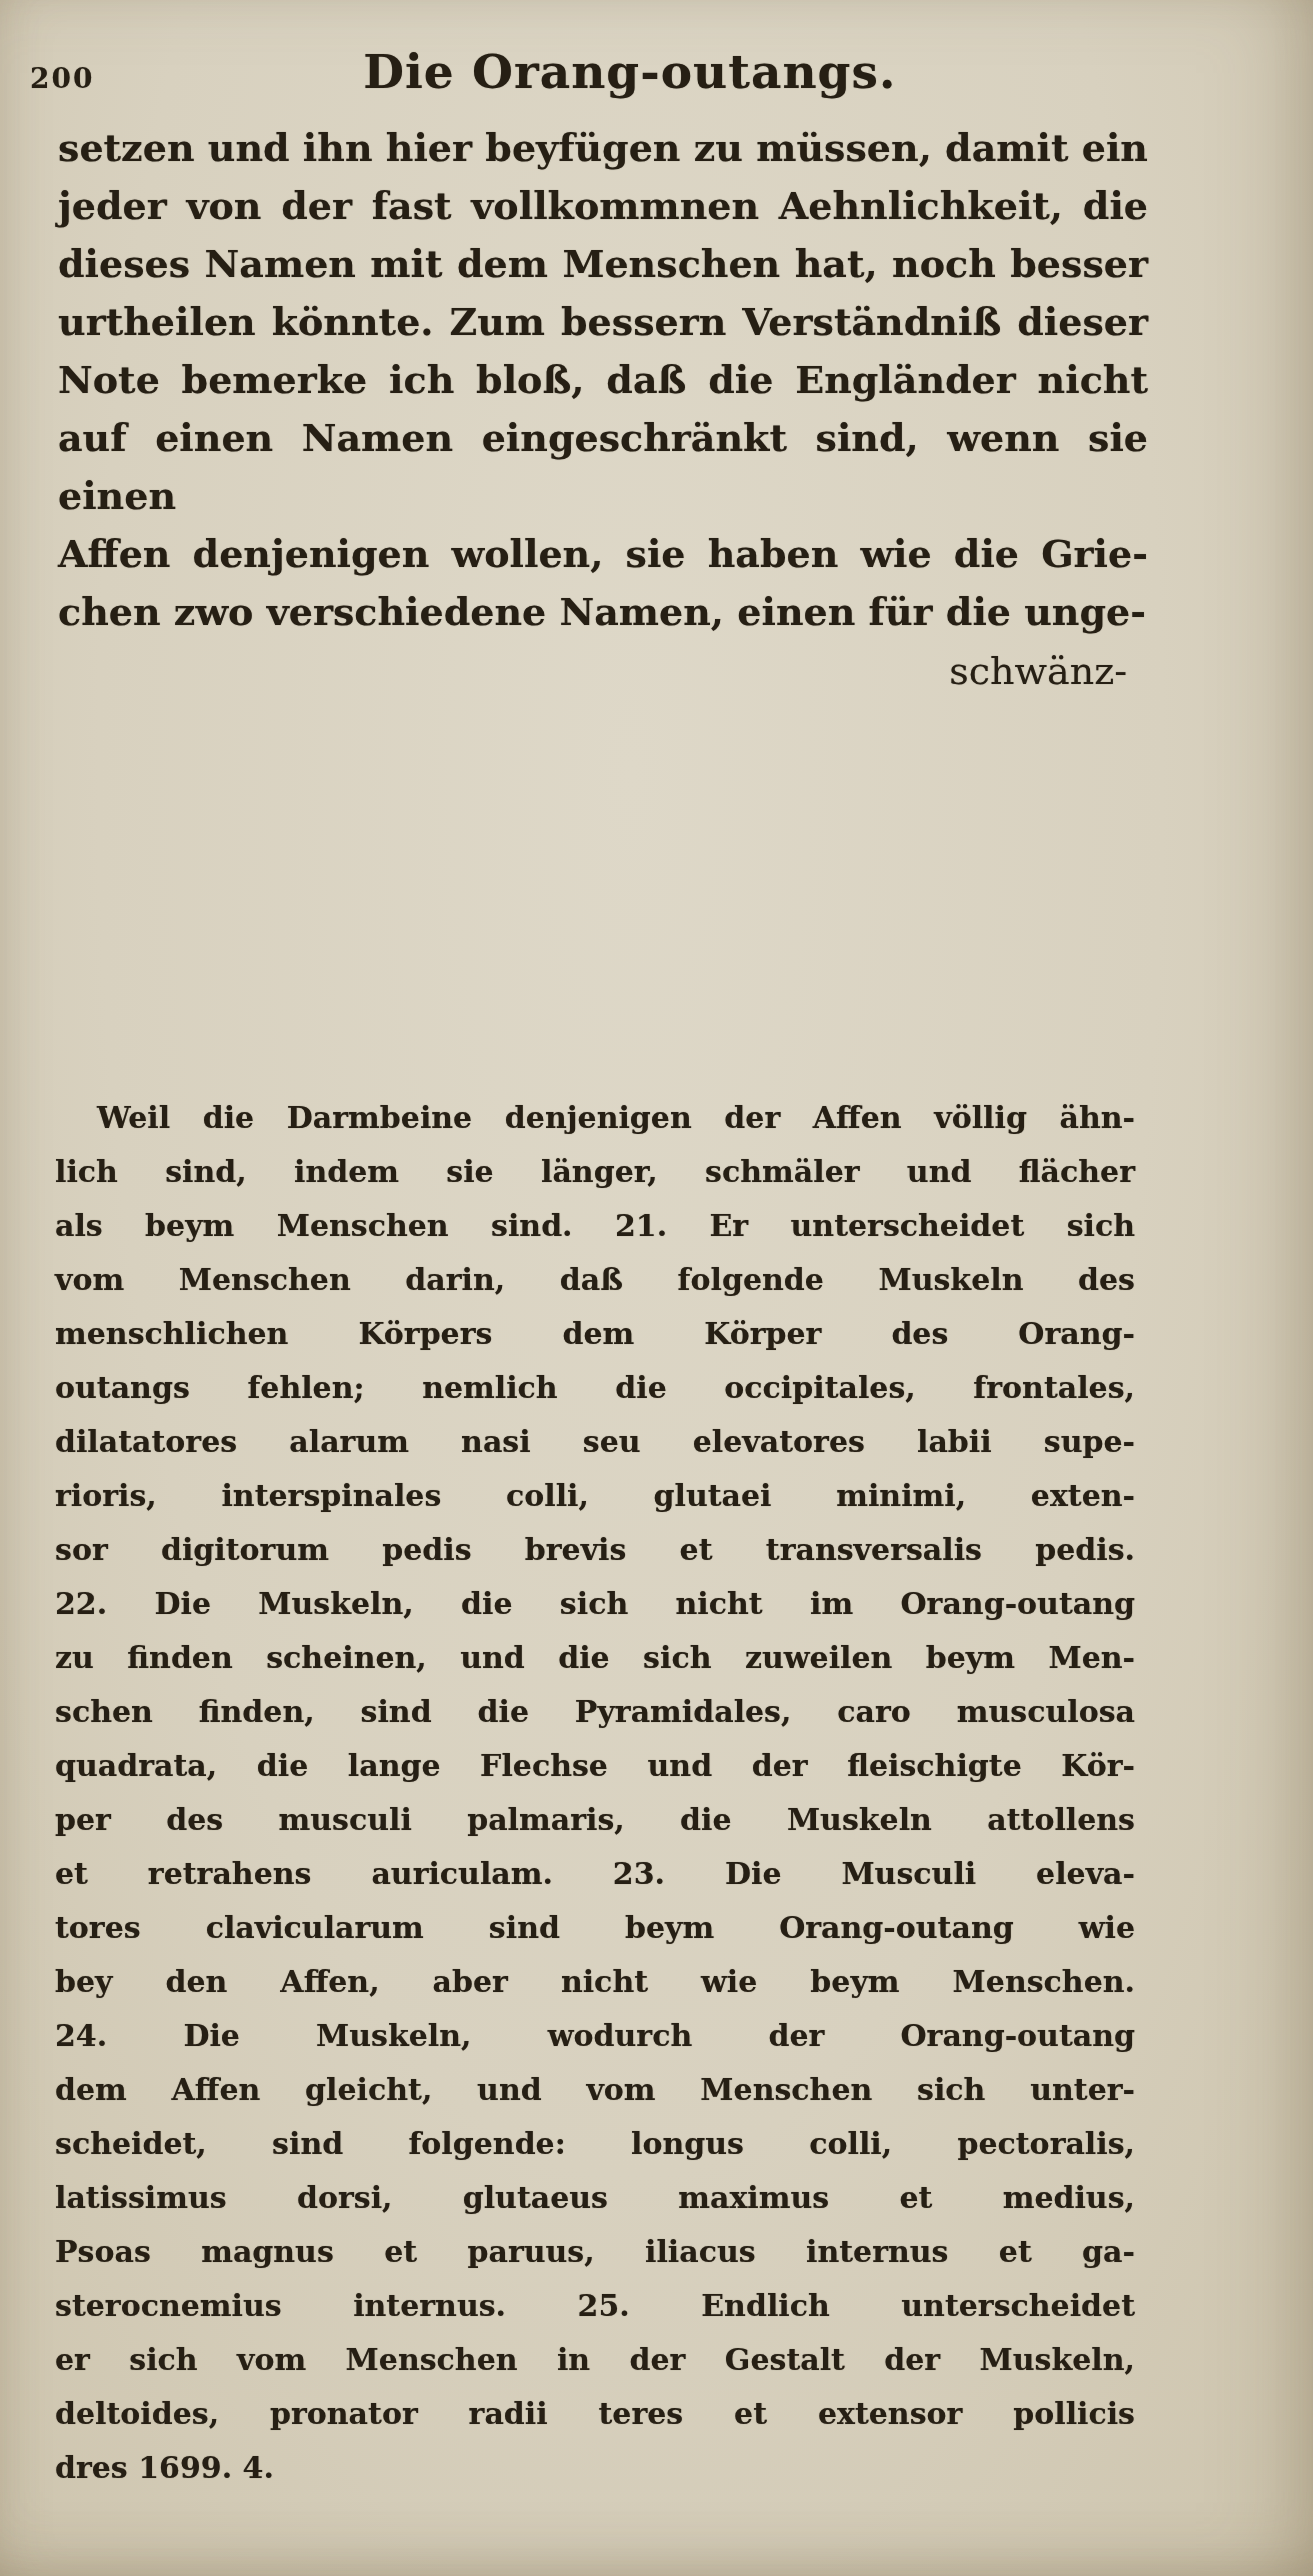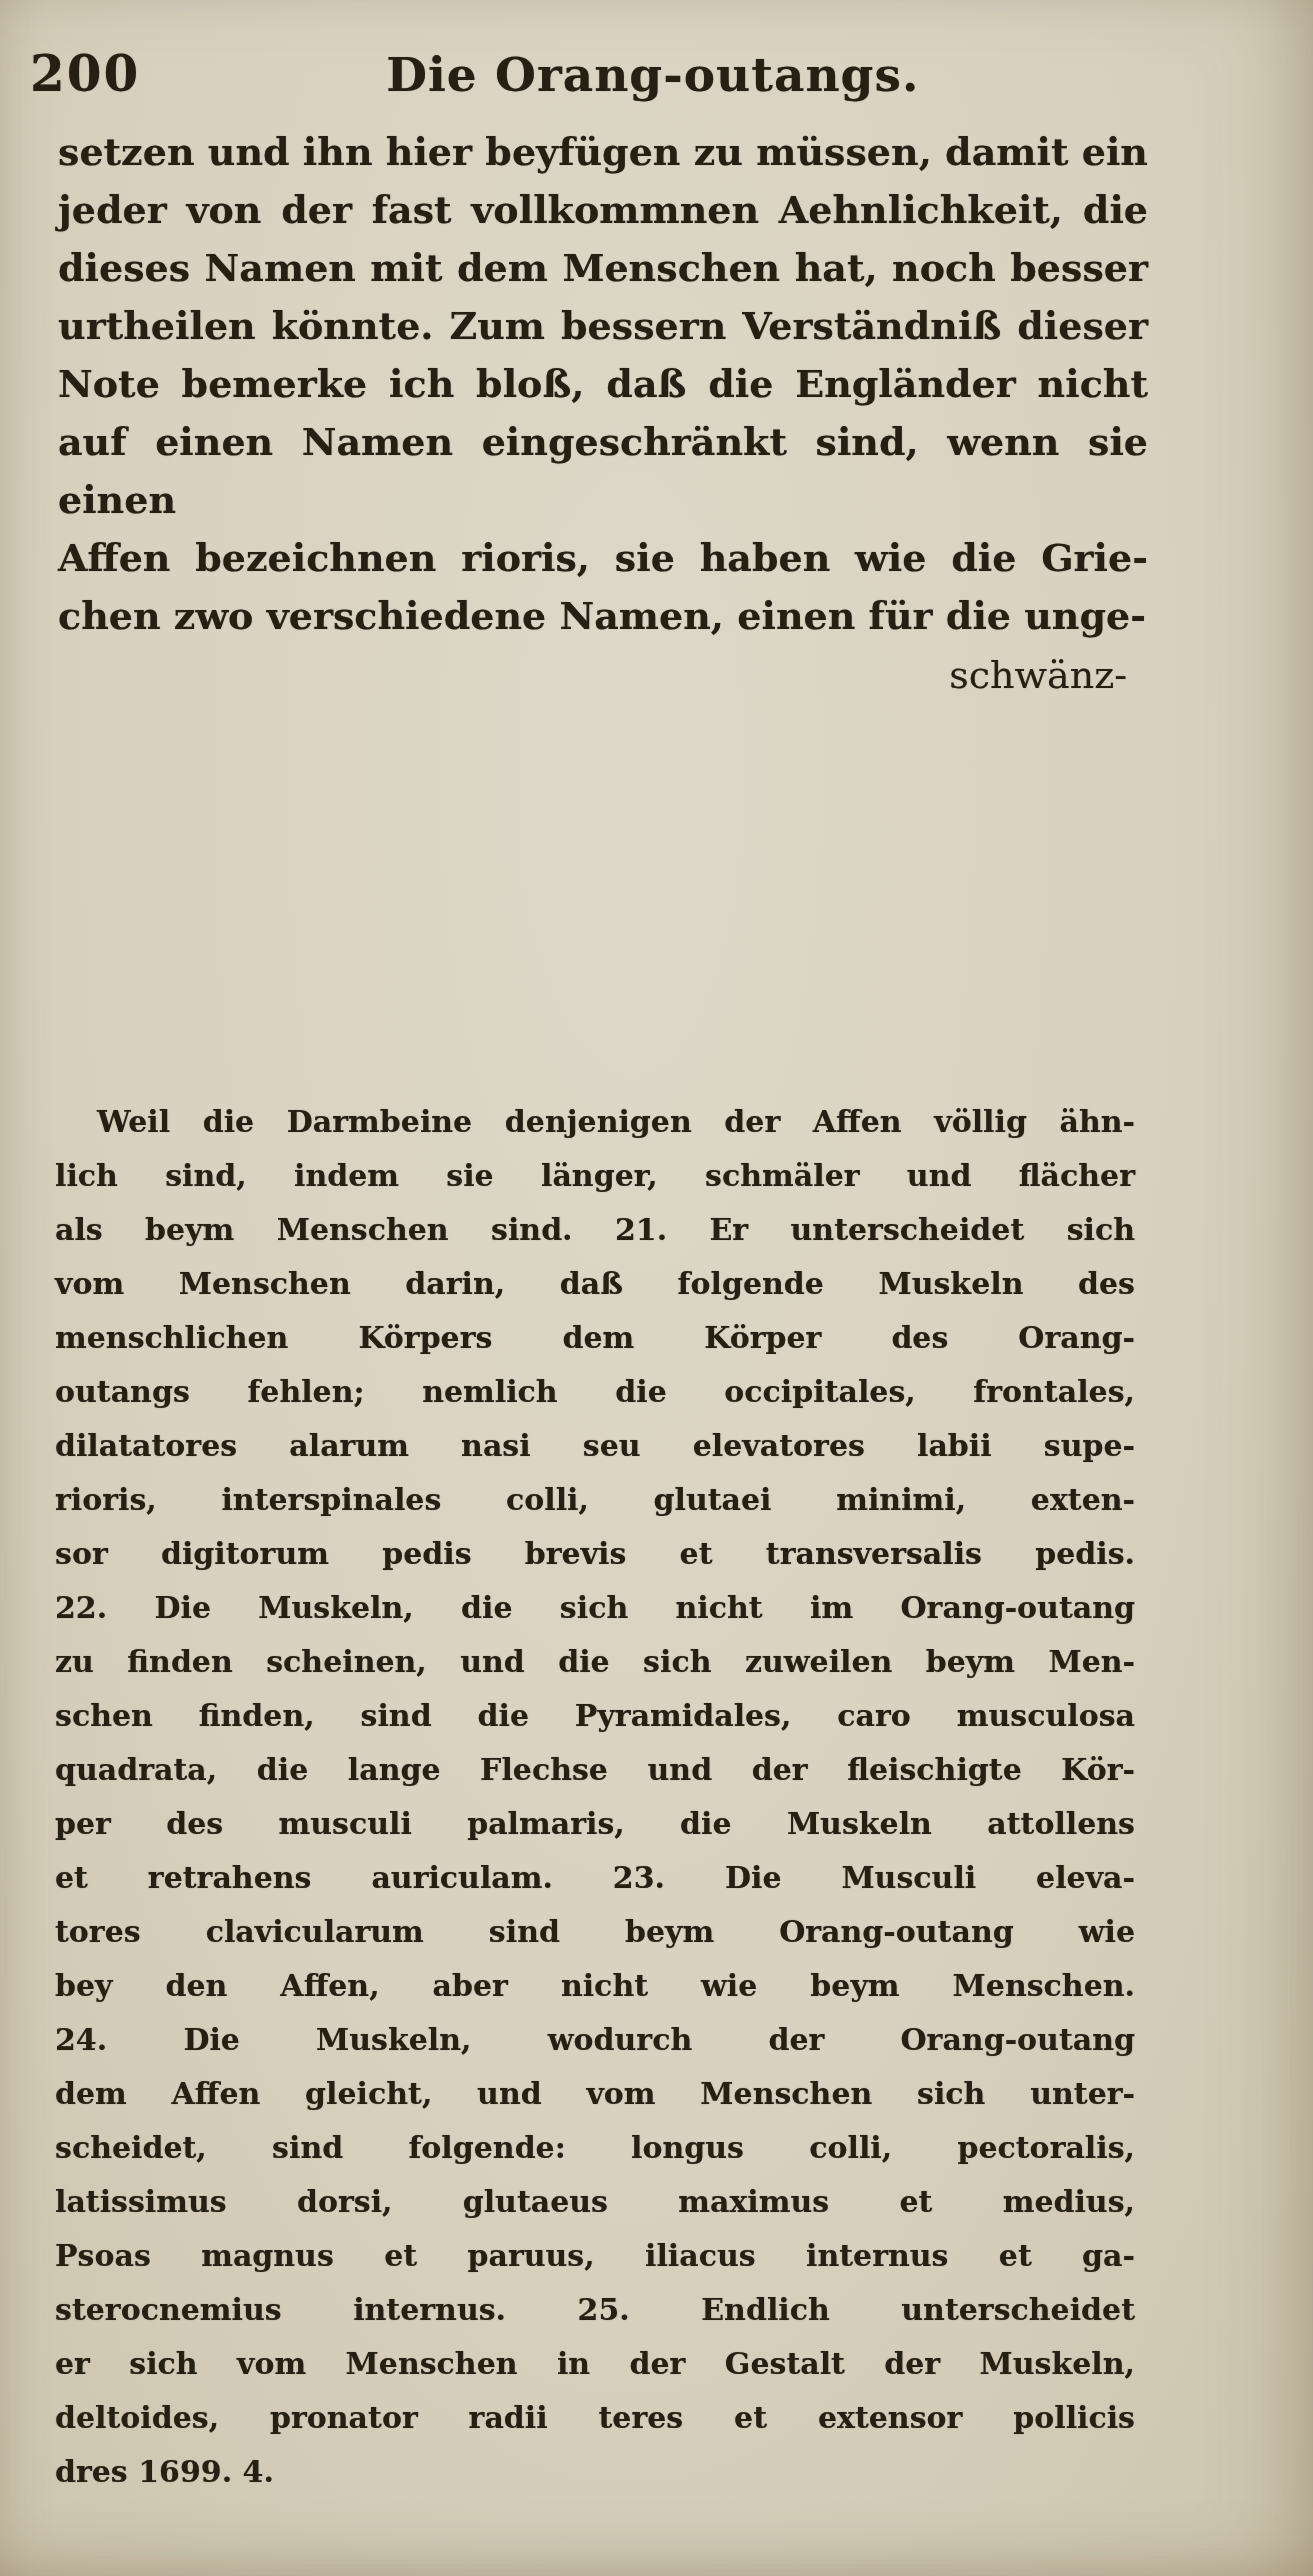--- a/index.html
+++ b/index.html
@@ -24,21 +24,21 @@
   }
   .ink {
     text-shadow: 0 0 1px rgba(38, 31, 20, 0.45);
   }
   .header {
     display: flex;
     align-items: baseline;
     padding: 44px 149px 0 30px;
   }
   .page-number {
-    font-size: 50px;
+    font-size: 28px;
     font-weight: bold;
     letter-spacing: 2px;
   }
   .header-title {
     flex: 1;
     text-align: center;
     font-size: 47px;
     font-weight: bold;
     letter-spacing: 1px;
   }
@@ -89,21 +89,21 @@
     <span class="header-title">Die Orang-outangs.</span>
   </div>
 
   <div class="text-col body-text ink">
       <div class="tline">setzen und ihn hier beyfügen zu müssen, damit ein</div>
       <div class="tline">jeder von der fast vollkommnen Aehnlichkeit, die</div>
       <div class="tline">dieses Namen mit dem Menschen hat, noch besser</div>
       <div class="tline">urtheilen könnte. Zum bessern Verständniß dieser</div>
       <div class="tline">Note bemerke ich bloß, daß die Engländer nicht</div>
       <div class="tline">auf einen Namen eingeschränkt sind, wenn sie einen</div>
-      <div class="tline">Affen bezeichnen rioris, sie haben wie die Grie-</div>
+      <div class="tline">Affen denjenigen wollen, sie haben wie die Grie-</div>
       <div class="tline">chen zwo verschiedene Namen, einen für die unge-</div>
     </div>
 
   <div class="catchword-line ink">schwänz-</div>
 
   <div class="footnote ink">
       <div class="tline">Weil die Darmbeine denjenigen der Affen völlig ähn-</div>
       <div class="tline">lich sind, indem sie länger, schmäler und flächer</div>
       <div class="tline">als beym Menschen sind. 21. Er unterscheidet sich</div>
       <div class="tline">vom Menschen darin, daß folgende Muskeln des</div>

